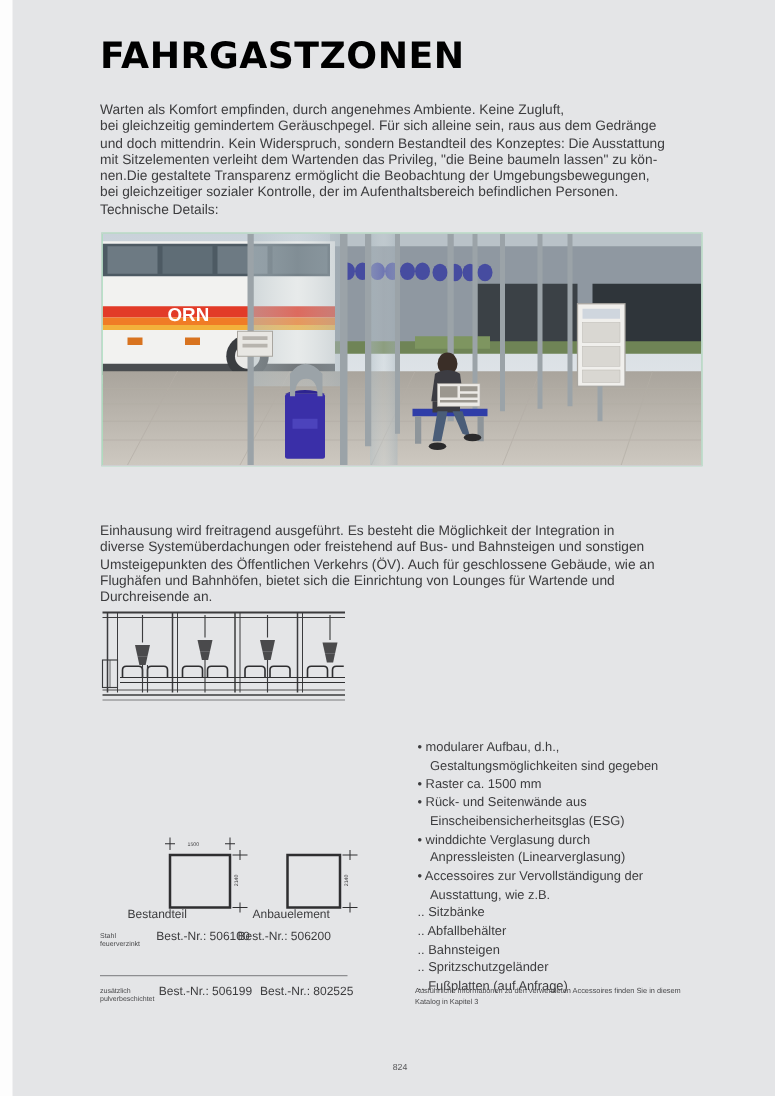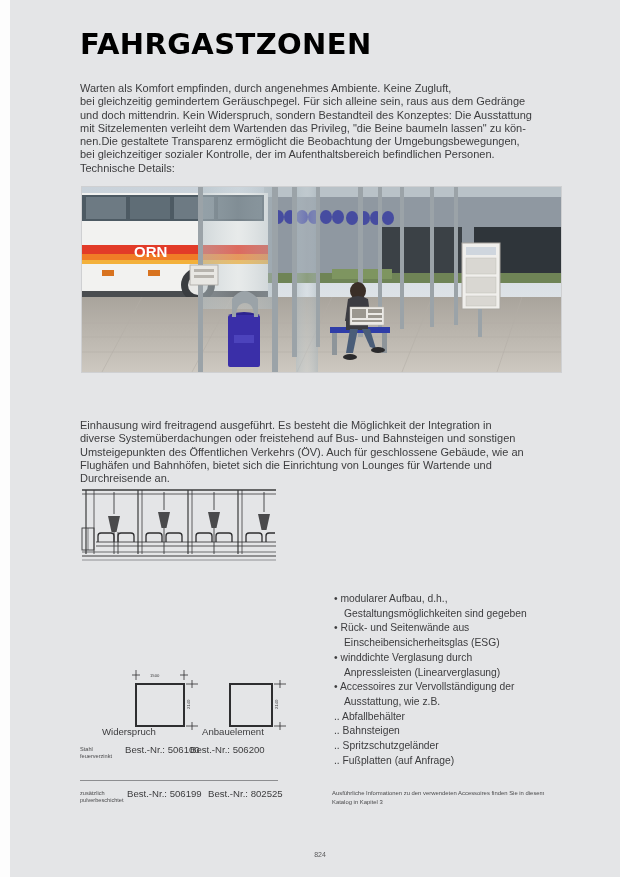--- a/index.html
+++ b/index.html
@@ -431,26 +431,28 @@
           <line x1="40" y1="46" x2="40" y2="68"></line>
           <line x1="86" y1="42" x2="86" y2="68"></line>
           <line x1="136" y1="42" x2="136" y2="68"></line>
         </g>
       </svg>
     </div>
 
     <div class="bullets">
       <span class="bl">• modularer Aufbau, d.h.,
   Gestaltungsmöglichkeiten sind gegeben</span>
+      <span class="bl">• Raster ca. 1500 mm</span>
       <span class="bl">• Rück- und Seitenwände aus
   Einscheibensicherheitsglas (ESG)</span>
       <span class="bl">• winddichte Verglasung durch
   Anpressleisten (Linearverglasung)</span>
       <span class="bl">• Accessoires zur Vervollständigung der
   Ausstattung, wie z.B.</span>
+      <span class="bl">.. Sitzbänke</span>
       <span class="bl">.. Abfallbehälter</span>
       <span class="bl">.. Bahnsteigen</span>
       <span class="bl">.. Spritzschutzgeländer</span>
       <span class="bl">.. Fußplatten (auf Anfrage)</span>
     </div>
 
     <div class="elements">
       <svg width="230" height="82" viewBox="0 0 230 82" xmlns="http://www.w3.org/2000/svg">
 
         <g stroke="#2e2e30" fill="none">
@@ -474,21 +476,21 @@
           <line x1="194" y1="22" x2="206" y2="22" stroke-width="0.8"></line>
           <line x1="194" y1="64" x2="206" y2="64" stroke-width="0.8"></line>
           <line x1="200" y1="18" x2="200" y2="26" stroke-width="0.8"></line>
           <line x1="200" y1="60" x2="200" y2="68" stroke-width="0.8"></line>
         </g>
         <text x="198" y="47" font-family="Liberation Sans, sans-serif" font-size="4.2" fill="#3c3c3e" transform="rotate(-90 198 47)">2140</text>
       </svg>
     </div>
 
     <div class="elem-captions">
-      <span class="cap1">Widerspruch</span>
+      <span class="cap1">Bestandteil</span>
       <span class="cap2">Anbauelement</span>
     </div>
 
     <div class="order-block">
       <div class="order-row">
         <div class="mat-label">
           <span>Stahl</span><br>
           <span>feuerverzinkt</span>
         </div>
         <span class="nr-a">Best.-Nr.: 506100</span>

